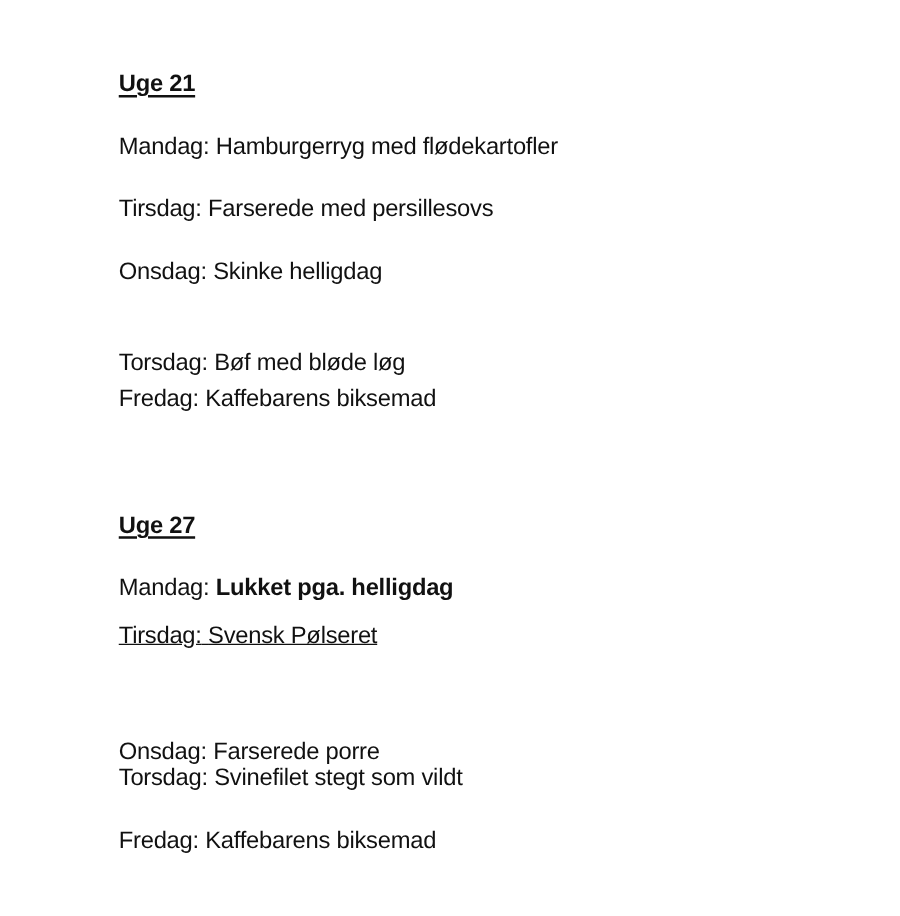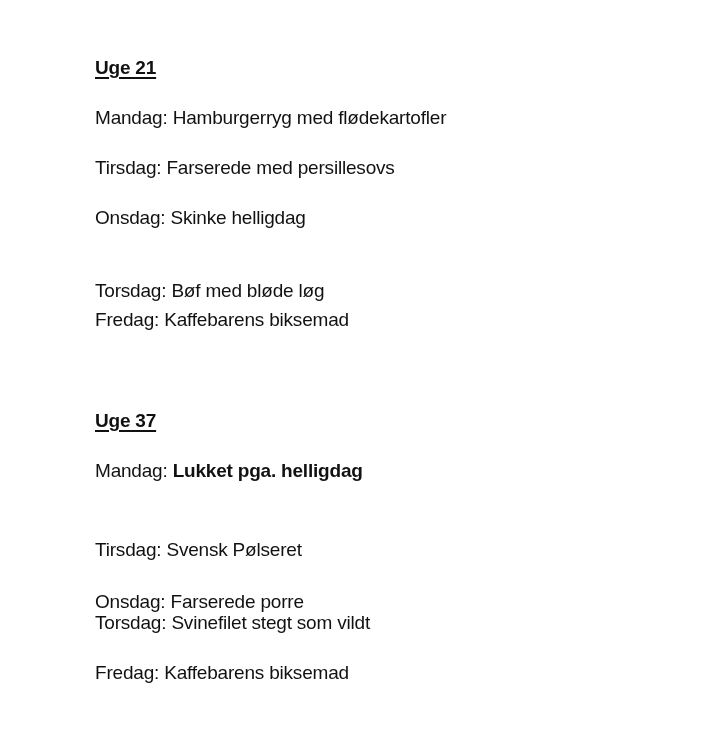--- a/index.html
+++ b/index.html
@@ -58,27 +58,27 @@
   </div>
   <div class="line" style="top:255px;margin-top:22px;">
     <span>Torsdag:</span>
     <span>Bøf med bløde løg</span>
   </div>
   <div class="line" style="top:306px;">
     <span>Fredag:</span>
     <span>Kaffebarens biksemad</span>
   </div>
 
-  <div class="line heading" style="top:407px;">Uge 37</div>
+  <div class="line heading" style="top:407px;">Uge 27</div>
 
   <div class="line" style="top:457px;">
     <span>Mandag:</span>
     <span class="bold">Lukket pga. helligdag</span>
   </div>
-  <div class="line" style="top:536px;">
+  <div class="line" style="top:495px;text-decoration:underline;">
     <span>Tirsdag:</span>
     <span>Svensk Pølseret</span>
   </div>
   <div class="line" style="top:558px;margin-top:30px;">
     <span>Onsdag:</span>
     <span>Farserede porre</span>
   </div>
   <div class="line" style="top:609px;text-align:right;">
     <span>Torsdag:</span>
     <span>Svinefilet stegt som vildt</span>

